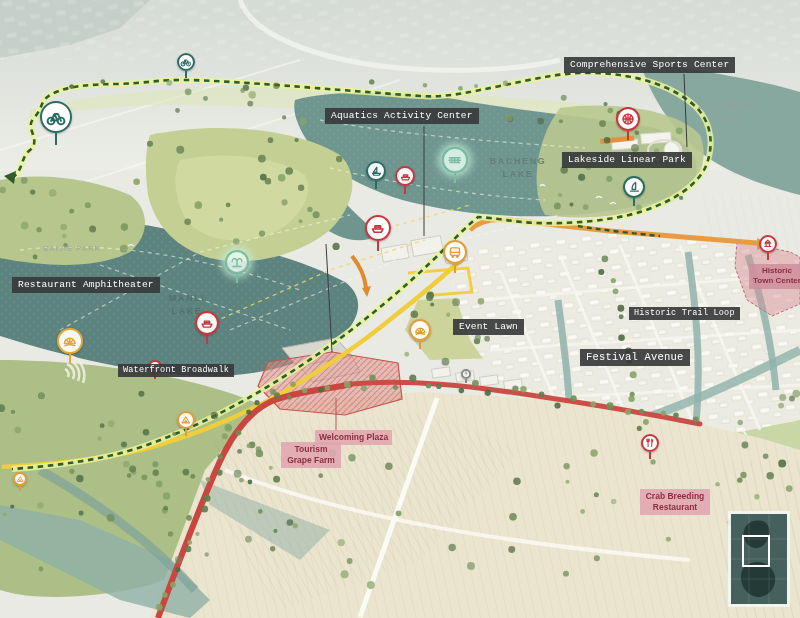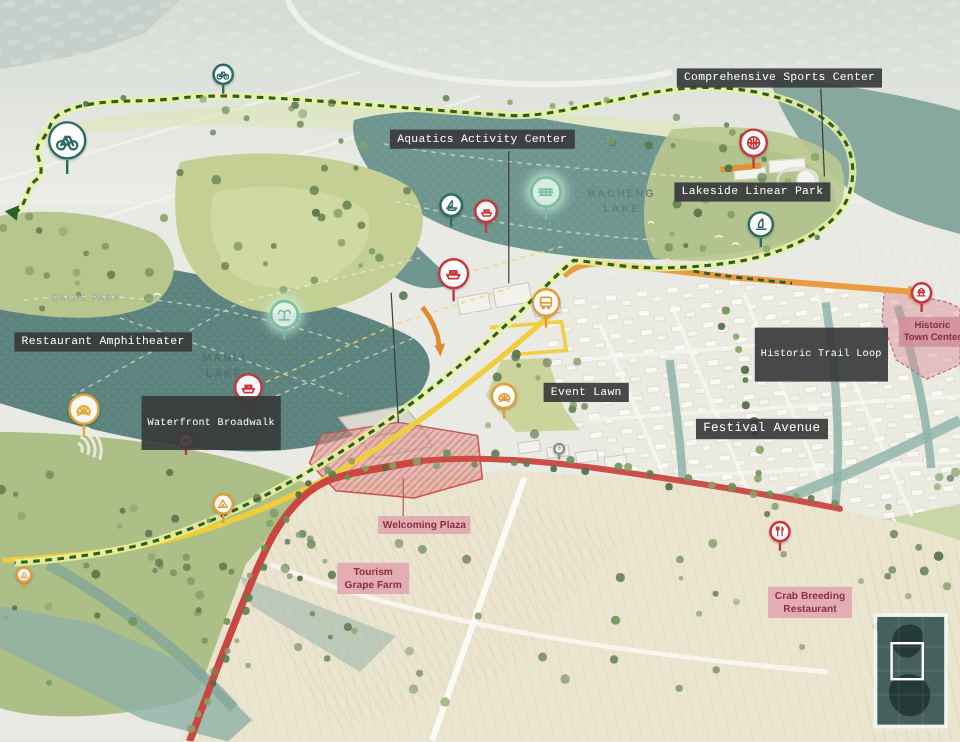--- a/index.html
+++ b/index.html
@@ -2,21 +2,21 @@
 <html><head>
 <meta charset="utf-8">
 <style>
   html,body{margin:0;padding:0;background:#dfe2dc;}
   .stage{position:relative;width:800px;height:618px;overflow:hidden;
          font-family:"Liberation Sans",sans-serif;background:#e9eae3;}
   .stage svg.bg{position:absolute;left:0;top:0;}
   .callout{position:absolute;background:rgba(56,57,59,0.92);color:#fff;
            font-size:9.5px;line-height:1.25;padding:2px 6px;white-space:nowrap;
            letter-spacing:.2px;z-index:30;font-family:Liberation Mono, monospace;}
-  .callout.small{font-size:8.5px;padding:17px 5px;}
+  .callout.small{font-size:8.5px;padding:1px 5px;margin-top:34px;}
   .pinklab{position:absolute;background:rgba(224,166,176,0.88);color:#8c2f3e;
            font-size:8.5px;line-height:1.3;padding:2px 4px;text-align:center;
            font-weight:bold;z-index:30;}
   .place{position:absolute;color:#64807a;font-size:9px;font-weight:bold;
          letter-spacing:1.6px;text-align:center;text-transform:uppercase;
          z-index:20;opacity:.95;line-height:1.45;}
   .marker{position:absolute;z-index:25;}
   .marker .ring{border-radius:50%;background:rgba(255,255,255,0.95);
                 display:flex;align-items:center;justify-content:center;
                 box-shadow:0 1px 2px rgba(40,40,40,0.35);}
@@ -436,21 +436,21 @@
 <div class="callout" style="left:564px;top:57px">Comprehensive Sports Center</div>
 <div class="callout" style="left:325px;top:108px">Aquatics Activity Center</div>
 <div class="callout" style="left:562px;top:152px">Lakeside Linear Park</div>
 <div class="callout" style="left:12px;top:277px">Restaurant Amphitheater</div>
 <div class="callout small" style="left:118px;top:330px">Waterfront Broadwalk</div>
 <div class="callout" style="left:453px;top:319px">Event Lawn</div>
 <div class="callout small" style="left:629px;top:273px">Historic Trail Loop</div>
 <div class="callout" style="left:580px;top:349px;font-size:10.5px">Festival Avenue</div>
 
 <div class="pinklab" style="left:315px;top:430px">Welcoming Plaza</div>
-<div class="pinklab" style="left:281px;top:469px;width:52px">Tourism Grape Farm</div>
+<div class="pinklab" style="left:281px;top:442px;width:52px">Tourism Grape Farm</div>
 <div class="pinklab" style="left:640px;top:489px;width:62px">Crab Breeding Restaurant</div>
 <div class="pinklab" style="left:749px;top:264px;width:48px;font-size:8px;background:rgba(207,143,157,0.88)">Historic Town Center</div>
 
 <div class="place" style="left:695px;top:100px;width:66px;color:#8fa29e">ZHICHENG LAKE</div>
 <div class="place" style="left:485px;top:155px;width:66px;color:#647d77">BACHENG LAKE</div>
 <div class="place" style="left:160px;top:292px;width:54px;color:#51706b">MANLI LAKE</div>
 <div class="place" style="left:40px;top:244px;width:64px;font-size:7.5px;letter-spacing:1px;color:#a3ada1">BAIJIE PARK</div>
 
 <div id="markers">
       <div class="marker" style="left: 40px; top: 101px; height: 32px; width: 32px;">

